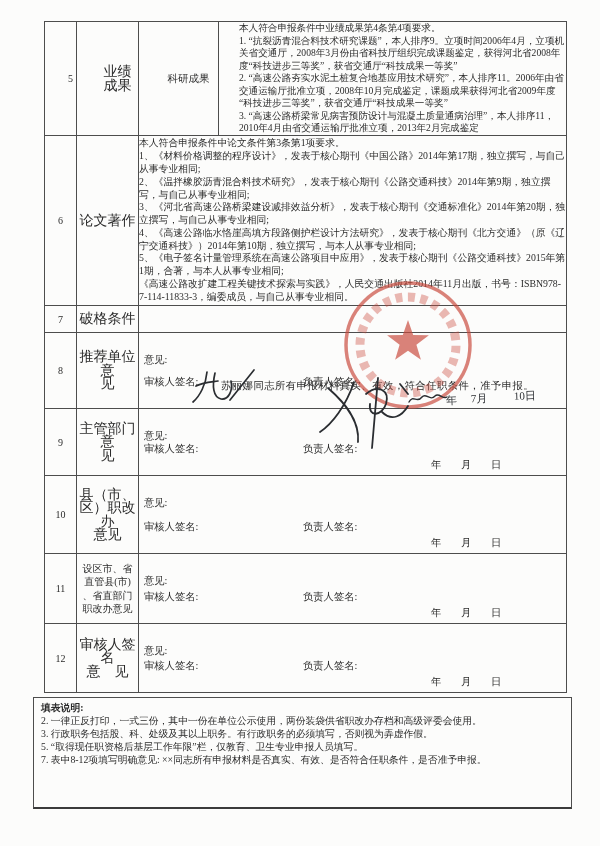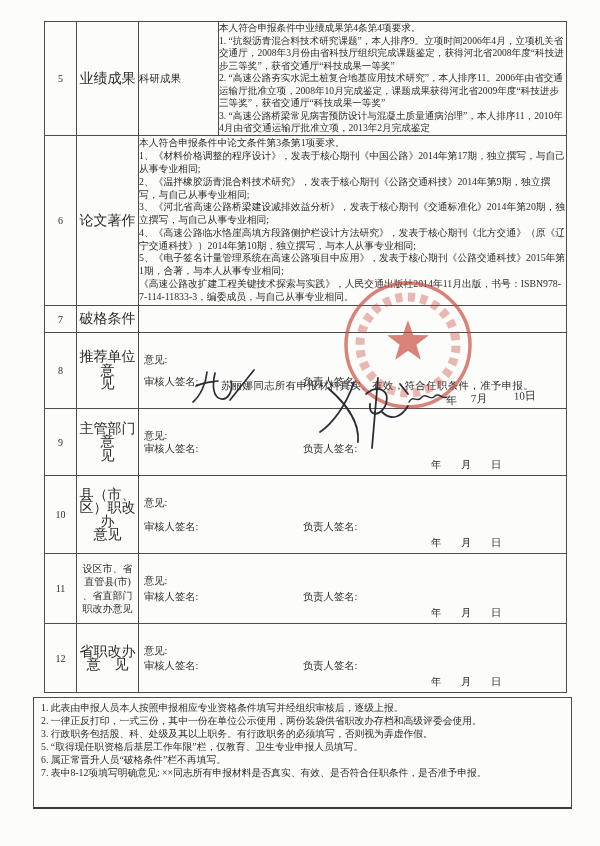--- a/index.html
+++ b/index.html
@@ -20,40 +20,40 @@
   table.form td{
     border:1px solid #4d4d4d;
     padding:0;vertical-align:middle;overflow:hidden;
     box-sizing:border-box;
   }
   td.c-no{text-align:center;font-size:10px;}
   td.c-label{
     text-align:center;font-size:14px;line-height:13.5px;
     white-space:pre-line;padding:1px 2px;
   }
-  td.c-sub{text-align:left;font-size:10.5px;}
+  td.c-sub{text-align:center;font-size:10.5px;}
   td.c-content{
     vertical-align:top;
     font-size:9.6px;line-height:12.45px;
     padding:2px 4px 1px 5px;
     white-space:pre-wrap;
     text-align:left;
   }
   
   td.c-op{position:relative;vertical-align:top;}
   .op-inner{position:relative;width:100%;height:100%;font-size:10.3px;}
   .op-label{position:absolute;left:5px;top:20px;}
   .op-text{position:absolute;left:82px;top:22px;font-size:10.3px;letter-spacing:.5px;margin-top:24px;}
   .sig-reviewer{position:absolute;left:5px;bottom:19px;}
   .sig-principal{position:absolute;left:164px;bottom:19px;}
   .d-year{position:absolute;left:292px;bottom:3px;}
   .d-month{position:absolute;left:322px;bottom:3px;}
   .d-day{position:absolute;left:352px;bottom:3px;}
 
-  tr.r5 td{height:114px;}
+  tr.r5 td{height:114px;padding-left:20px;}
   tr.r6 td{height:170px;}
   tr.r7 td{height:27px;}
   tr.r8 td{height:76px;}
   tr.r9 td{height:67px;}
   tr.r10 td{height:78px;}
   tr.r11 td{height:70px;}
   tr.r12 td{height:69px;}
 
   
   .notes{
@@ -182,42 +182,41 @@
           <span class="sig-principal">负责人签名:</span>
           <span class="d-year">年</span>
           <span class="d-month">月</span>
           <span class="d-day">日</span>
         </div>
       </td>
     </tr>
 
     <tr class="r12">
       <td class="c-no">12</td>
-      <td class="c-label">省职改办
+      <td class="c-label">审核人签名
 意　见</td>
       <td class="c-op" colspan="2">
         <div class="op-inner">
           <span class="op-label">意见:</span>
           <span class="sig-reviewer">审核人签名:</span>
           <span class="sig-principal">负责人签名:</span>
           <span class="d-year">年</span>
           <span class="d-month">月</span>
           <span class="d-day">日</span>
         </div>
       </td>
     </tr>
   </tbody>
     </table>
 
   <div class="notes">
-    <div class="note-item">1. 此表由申报人员本人按照申报相应专业资格条件填写并经组织审核后，逐级上报。</div>
+    <div class="notes-title">填表说明:</div>
     <div class="note-item">2. 一律正反打印，一式三份，其中一份在单位公示使用，两份装袋供省职改办存档和高级评委会使用。</div>
     <div class="note-item">3. 行政职务包括股、科、处级及其以上职务。有行政职务的必须填写，否则视为弄虚作假。</div>
     <div class="note-item">5. “取得现任职资格后基层工作年限”栏，仅教育、卫生专业申报人员填写。</div>
-    <div class="note-item">6. 属正常晋升人员“破格条件”栏不再填写。</div>
     <div class="note-item">7. 表中8-12项填写明确意见: ××同志所有申报材料是否真实、有效、是否符合任职条件，是否准予申报。</div>
   </div>
 
   <div class="overlay">
 
     <svg class="seal" style="left:341px;top:279px;" width="134" height="134" viewBox="0 0 134 134">
       <circle cx="67" cy="66" r="62" fill="none" stroke="currentColor" stroke-width="3.5" opacity="0.8"></circle>
       <circle cx="67" cy="66" r="48" fill="none" stroke="currentColor" stroke-width="9" stroke-dasharray="7 5.5" opacity="0.45" transform="rotate(-14 67 66)"></circle>
       <polygon opacity="0.8" fill="currentColor" points="67,41 72.2,55.9 87.9,56.2 75.4,65.7 79.9,80.8 67,71.8 54.1,80.8 58.6,65.7 46.1,56.2 61.8,55.9"></polygon>
     </svg>

